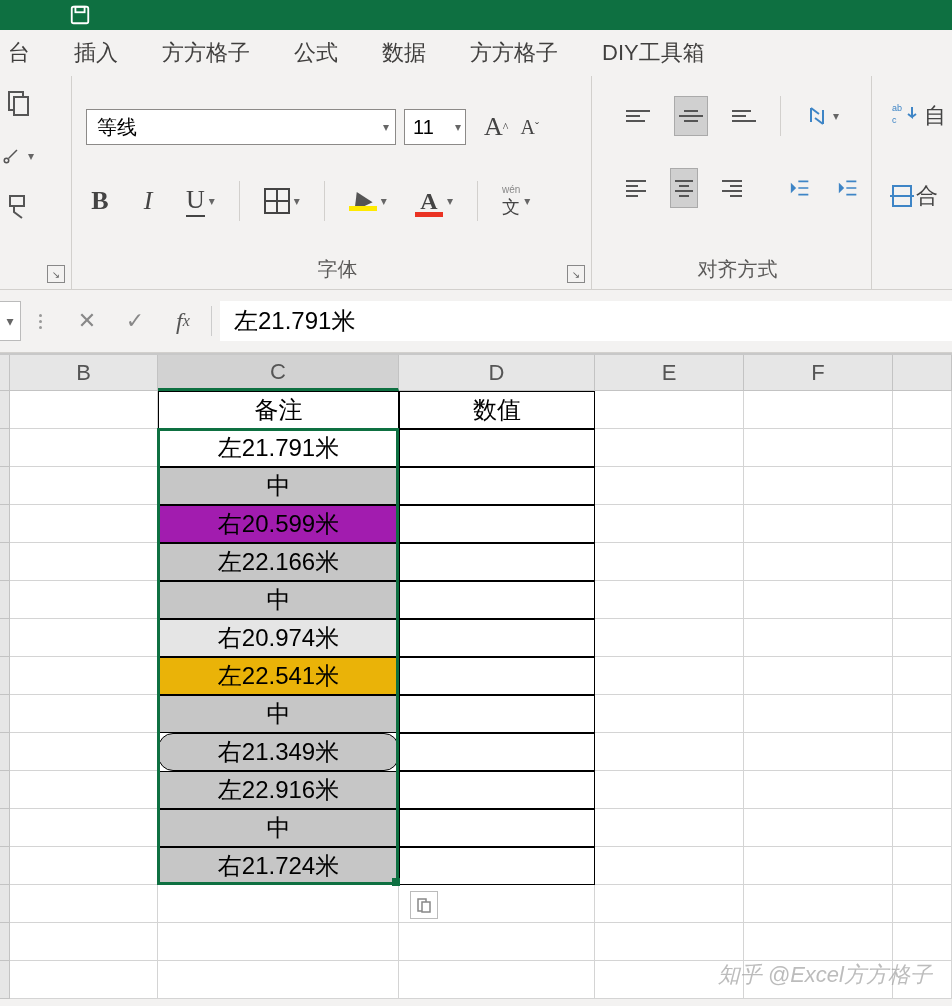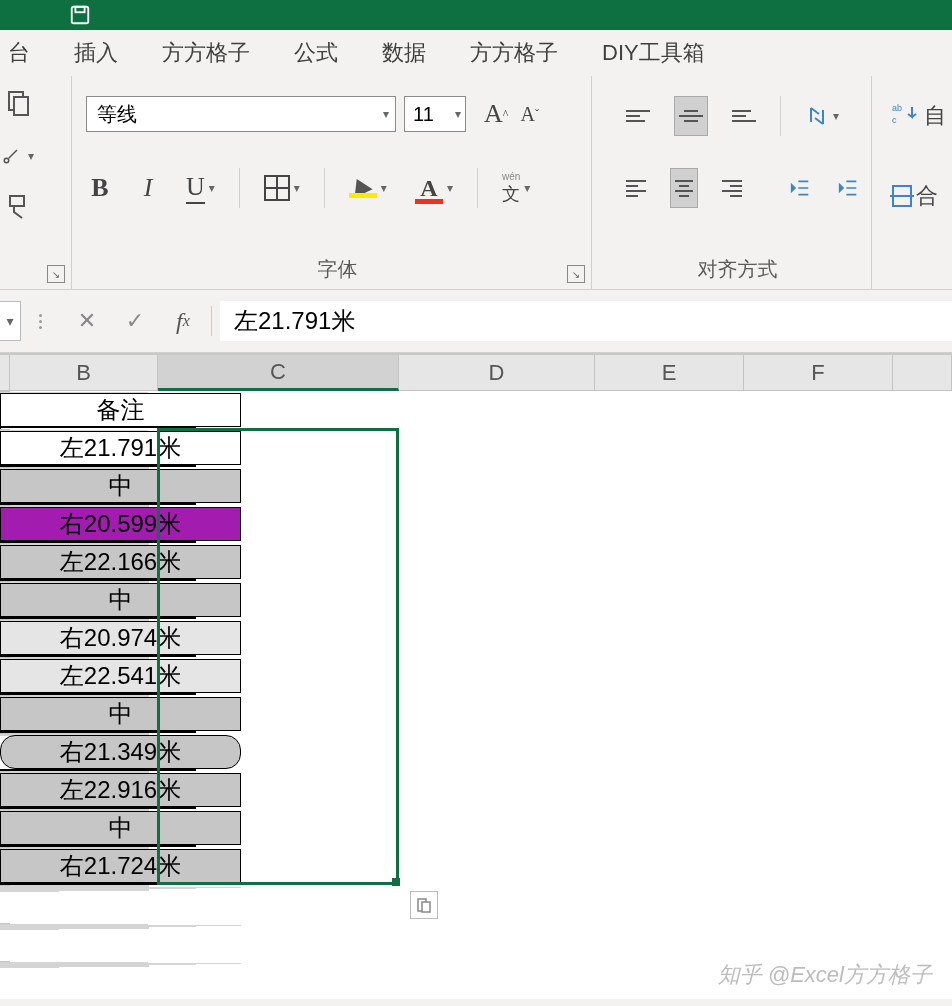--- a/index.html
+++ b/index.html
@@ -69,21 +69,21 @@
     border:1px solid #888;
     font-size:10px;
     display:flex;align-items:center;justify-content:center;
     color:#666;
   }
   
   .g-clip { width: 72px; padding-left:2px; }
   .clip-icon { width:32px;height:32px; display:flex;align-items:center;justify-content:center; font-size:24px; color:#444;}
   
   .g-font { width: 520px; }
-  .font-row1 { display:flex; align-items:center; gap:8px; height:44px; margin-top:4px;}
+  .font-row1 { display:flex; align-items:center; gap:8px; height:44px; margin-top:17px;}
   .font-name-box {
     width: 310px; height: 36px;
     background:#fff; border:1px solid #8c8a88;
     display:flex; align-items:center; justify-content:space-between;
     padding: 0 6px 0 10px;
     font-size: 20px;
   }
   .font-size-box {
     width: 62px; height:36px;
     background:#fff; border:1px solid #8c8a88;
@@ -193,21 +193,21 @@
   .ch {
     border-right:1px solid #c3c3c3;
     border-bottom:1px solid #c3c3c3;
     display:flex;align-items:center;justify-content:center;
     font-size:22px; color:#555;
   }
   .ch.sel { background:#d2d2d2; border-bottom:3px solid #0e7041;}
   .w-rowhdr{width:10px; background:#e6e6e6;}
   .w-B{width:148px;} .w-C{width:241px;} .w-D{width:196px;} .w-E{width:149px;} .w-F{width:149px;} .w-G{width:59px;}
   .grid-body { background:#fff; }
-  .row { display:flex; height:38px;flex-direction:column;}
+  .row { display:flex; height:38px;}
   .cell {
     border-right:1px solid #d4d4d4;
     border-bottom:1px solid #d4d4d4;
     display:flex;align-items:center;justify-content:center;
     font-size:24px;
   }
   .rowhdr { width:10px; background:#e6e6e6; border-right:1px solid #c3c3c3; border-bottom:1px solid #c3c3c3;}
   
   .tbl-border { border:1px solid #000 !important;}
   .tbl-header-cell {
@@ -534,21 +534,21 @@
         <div class="cell w-B"></div>
         <div class="cell w-C sel-cell" style="background: #e5e5e5; border-width: 1px; border-style: solid; border-color: rgb(0, 0, 0);">右20.974米</div>
         <div class="cell w-D val-cell"></div>
         <div class="cell w-E"></div>
         <div class="cell w-F"></div>
         <div class="cell w-G"></div>
       </div>
       <div class="row">
         <div class="rowhdr"></div>
         <div class="cell w-B"></div>
-        <div class="cell w-C sel-cell" style="background: #e5e5e5; border-width: 1px; border-style: solid; border-color: rgb(0, 0, 0);">左22.541米</div>
+        <div class="cell w-C sel-cell" style="background: #eab308; border-width: 1px; border-style: solid; border-color: rgb(0, 0, 0);">左22.541米</div>
         <div class="cell w-D val-cell"></div>
         <div class="cell w-E"></div>
         <div class="cell w-F"></div>
         <div class="cell w-G"></div>
       </div>
       <div class="row">
         <div class="rowhdr"></div>
         <div class="cell w-B"></div>
         <div class="cell w-C sel-cell" style="background: rgb(198, 198, 198); border-width: 1px; border-style: solid; border-color: rgb(0, 0, 0);">中</div>
         <div class="cell w-D val-cell"></div>

